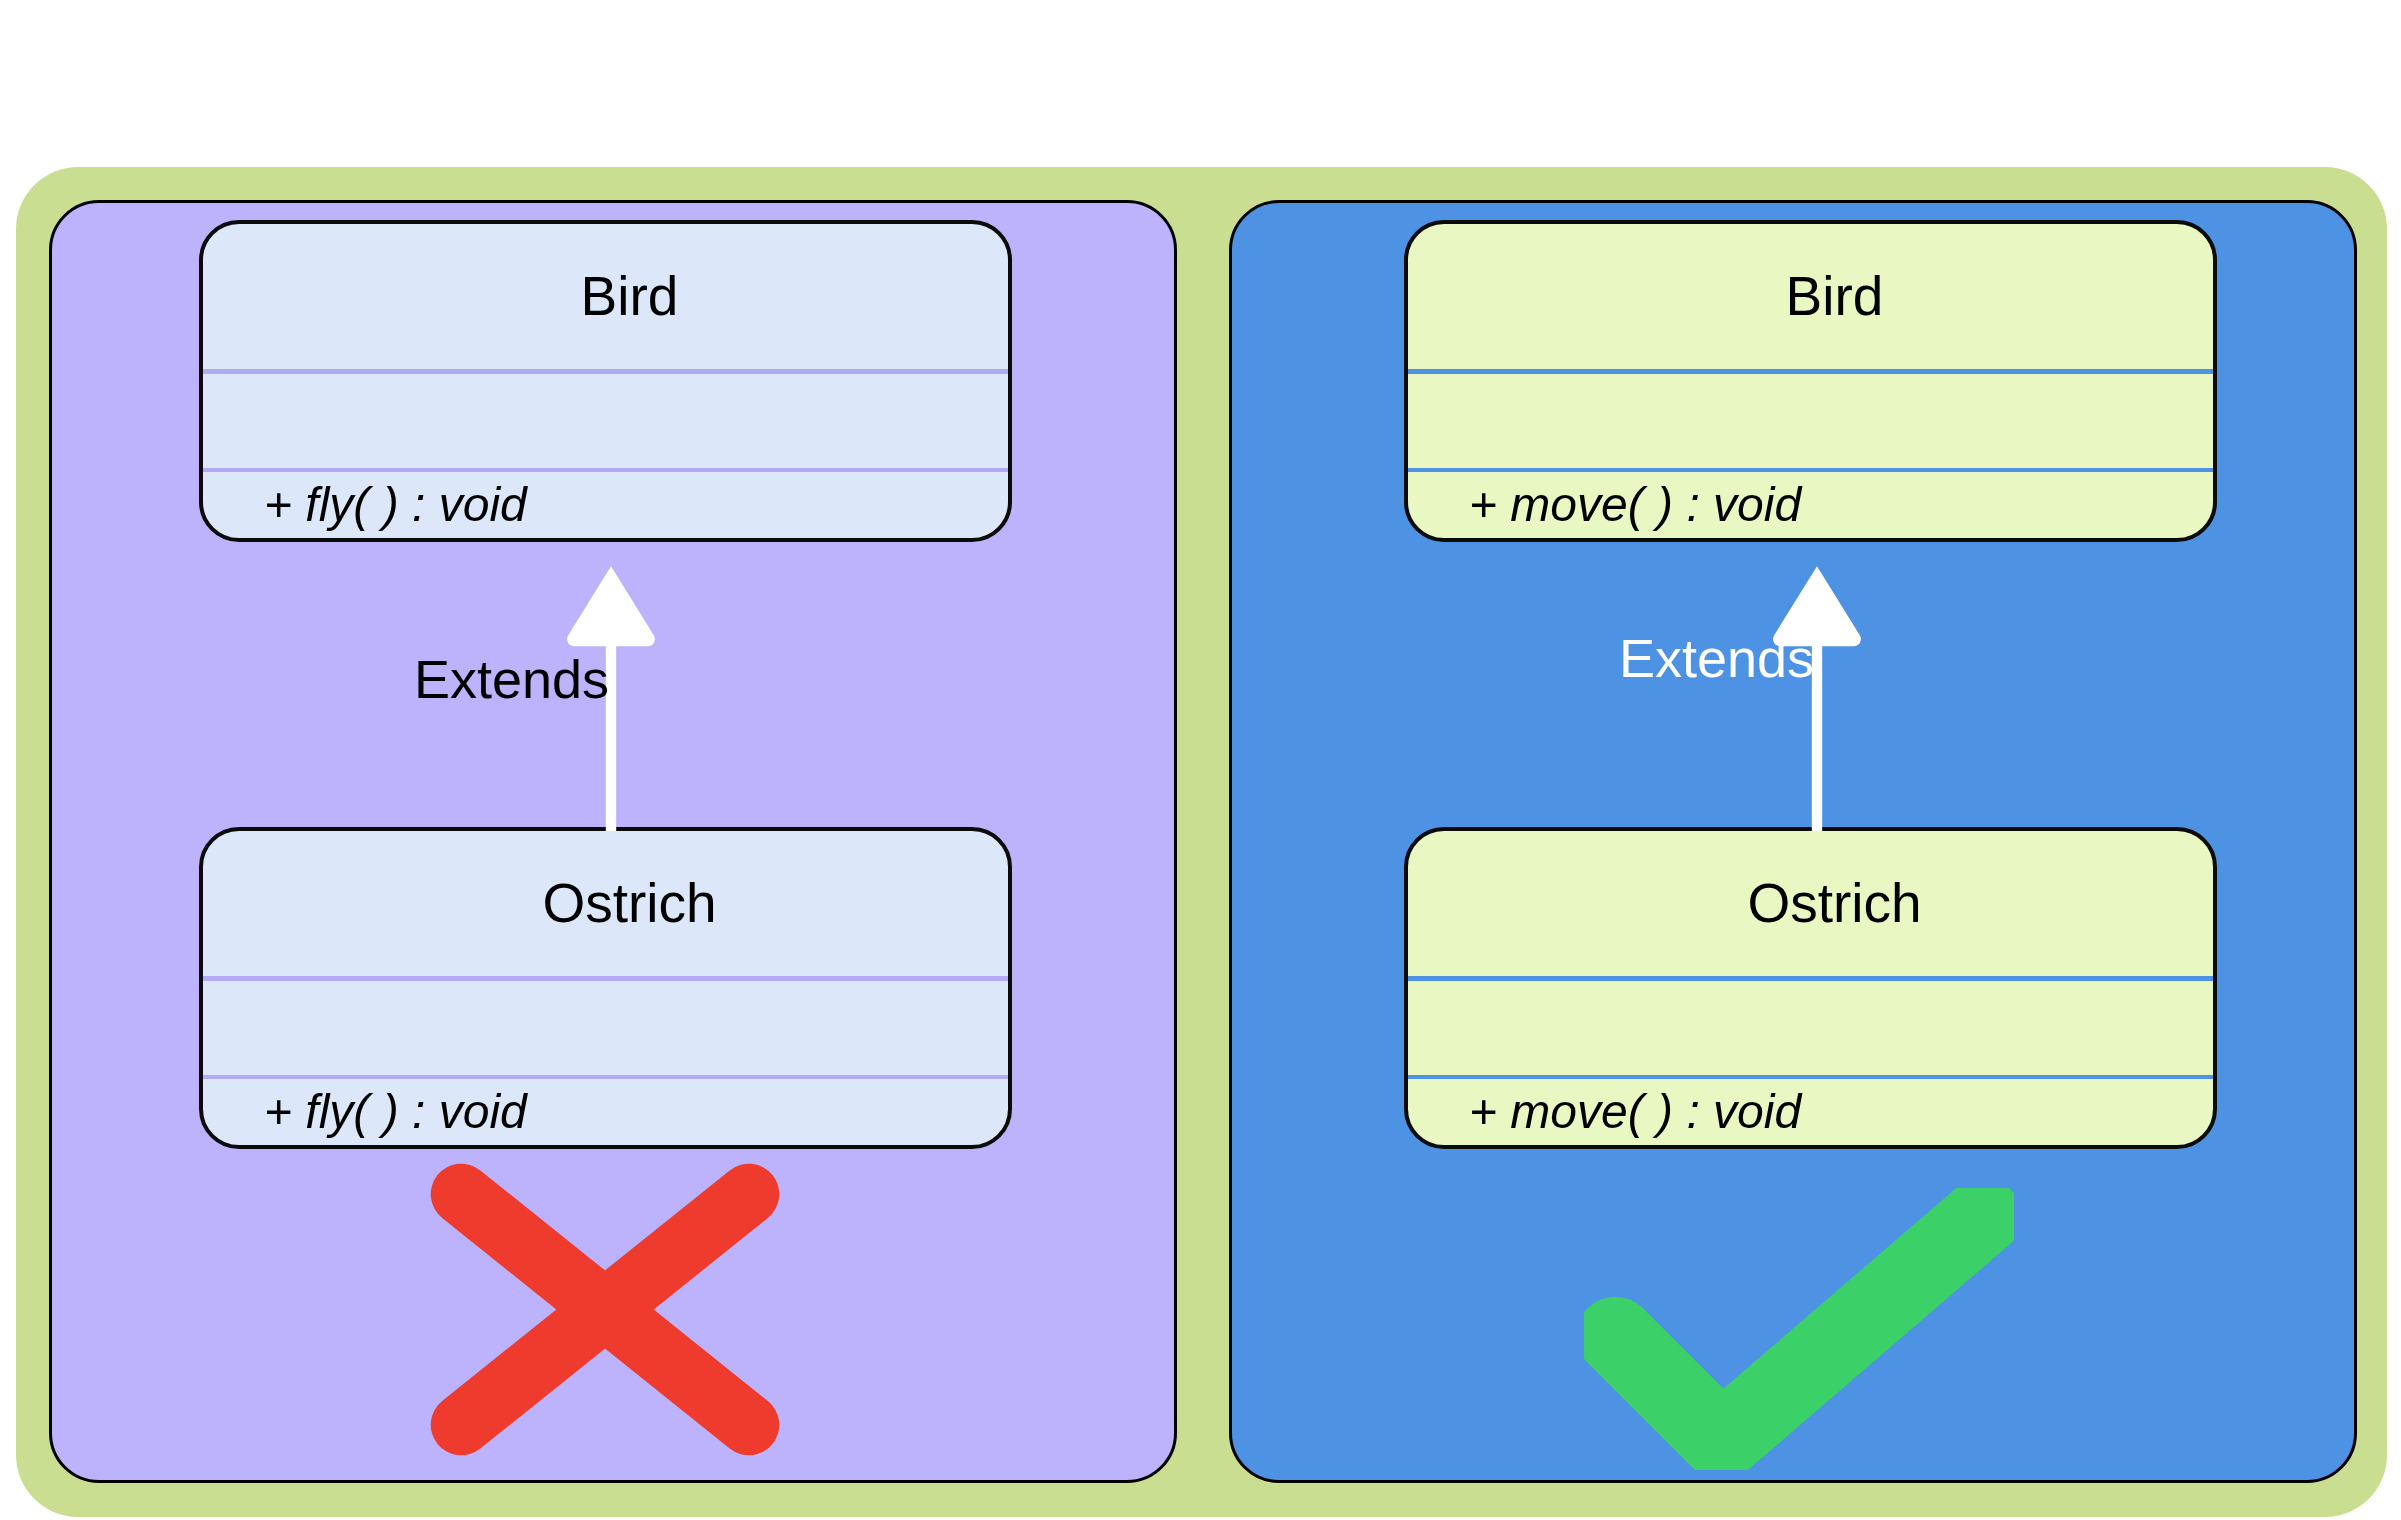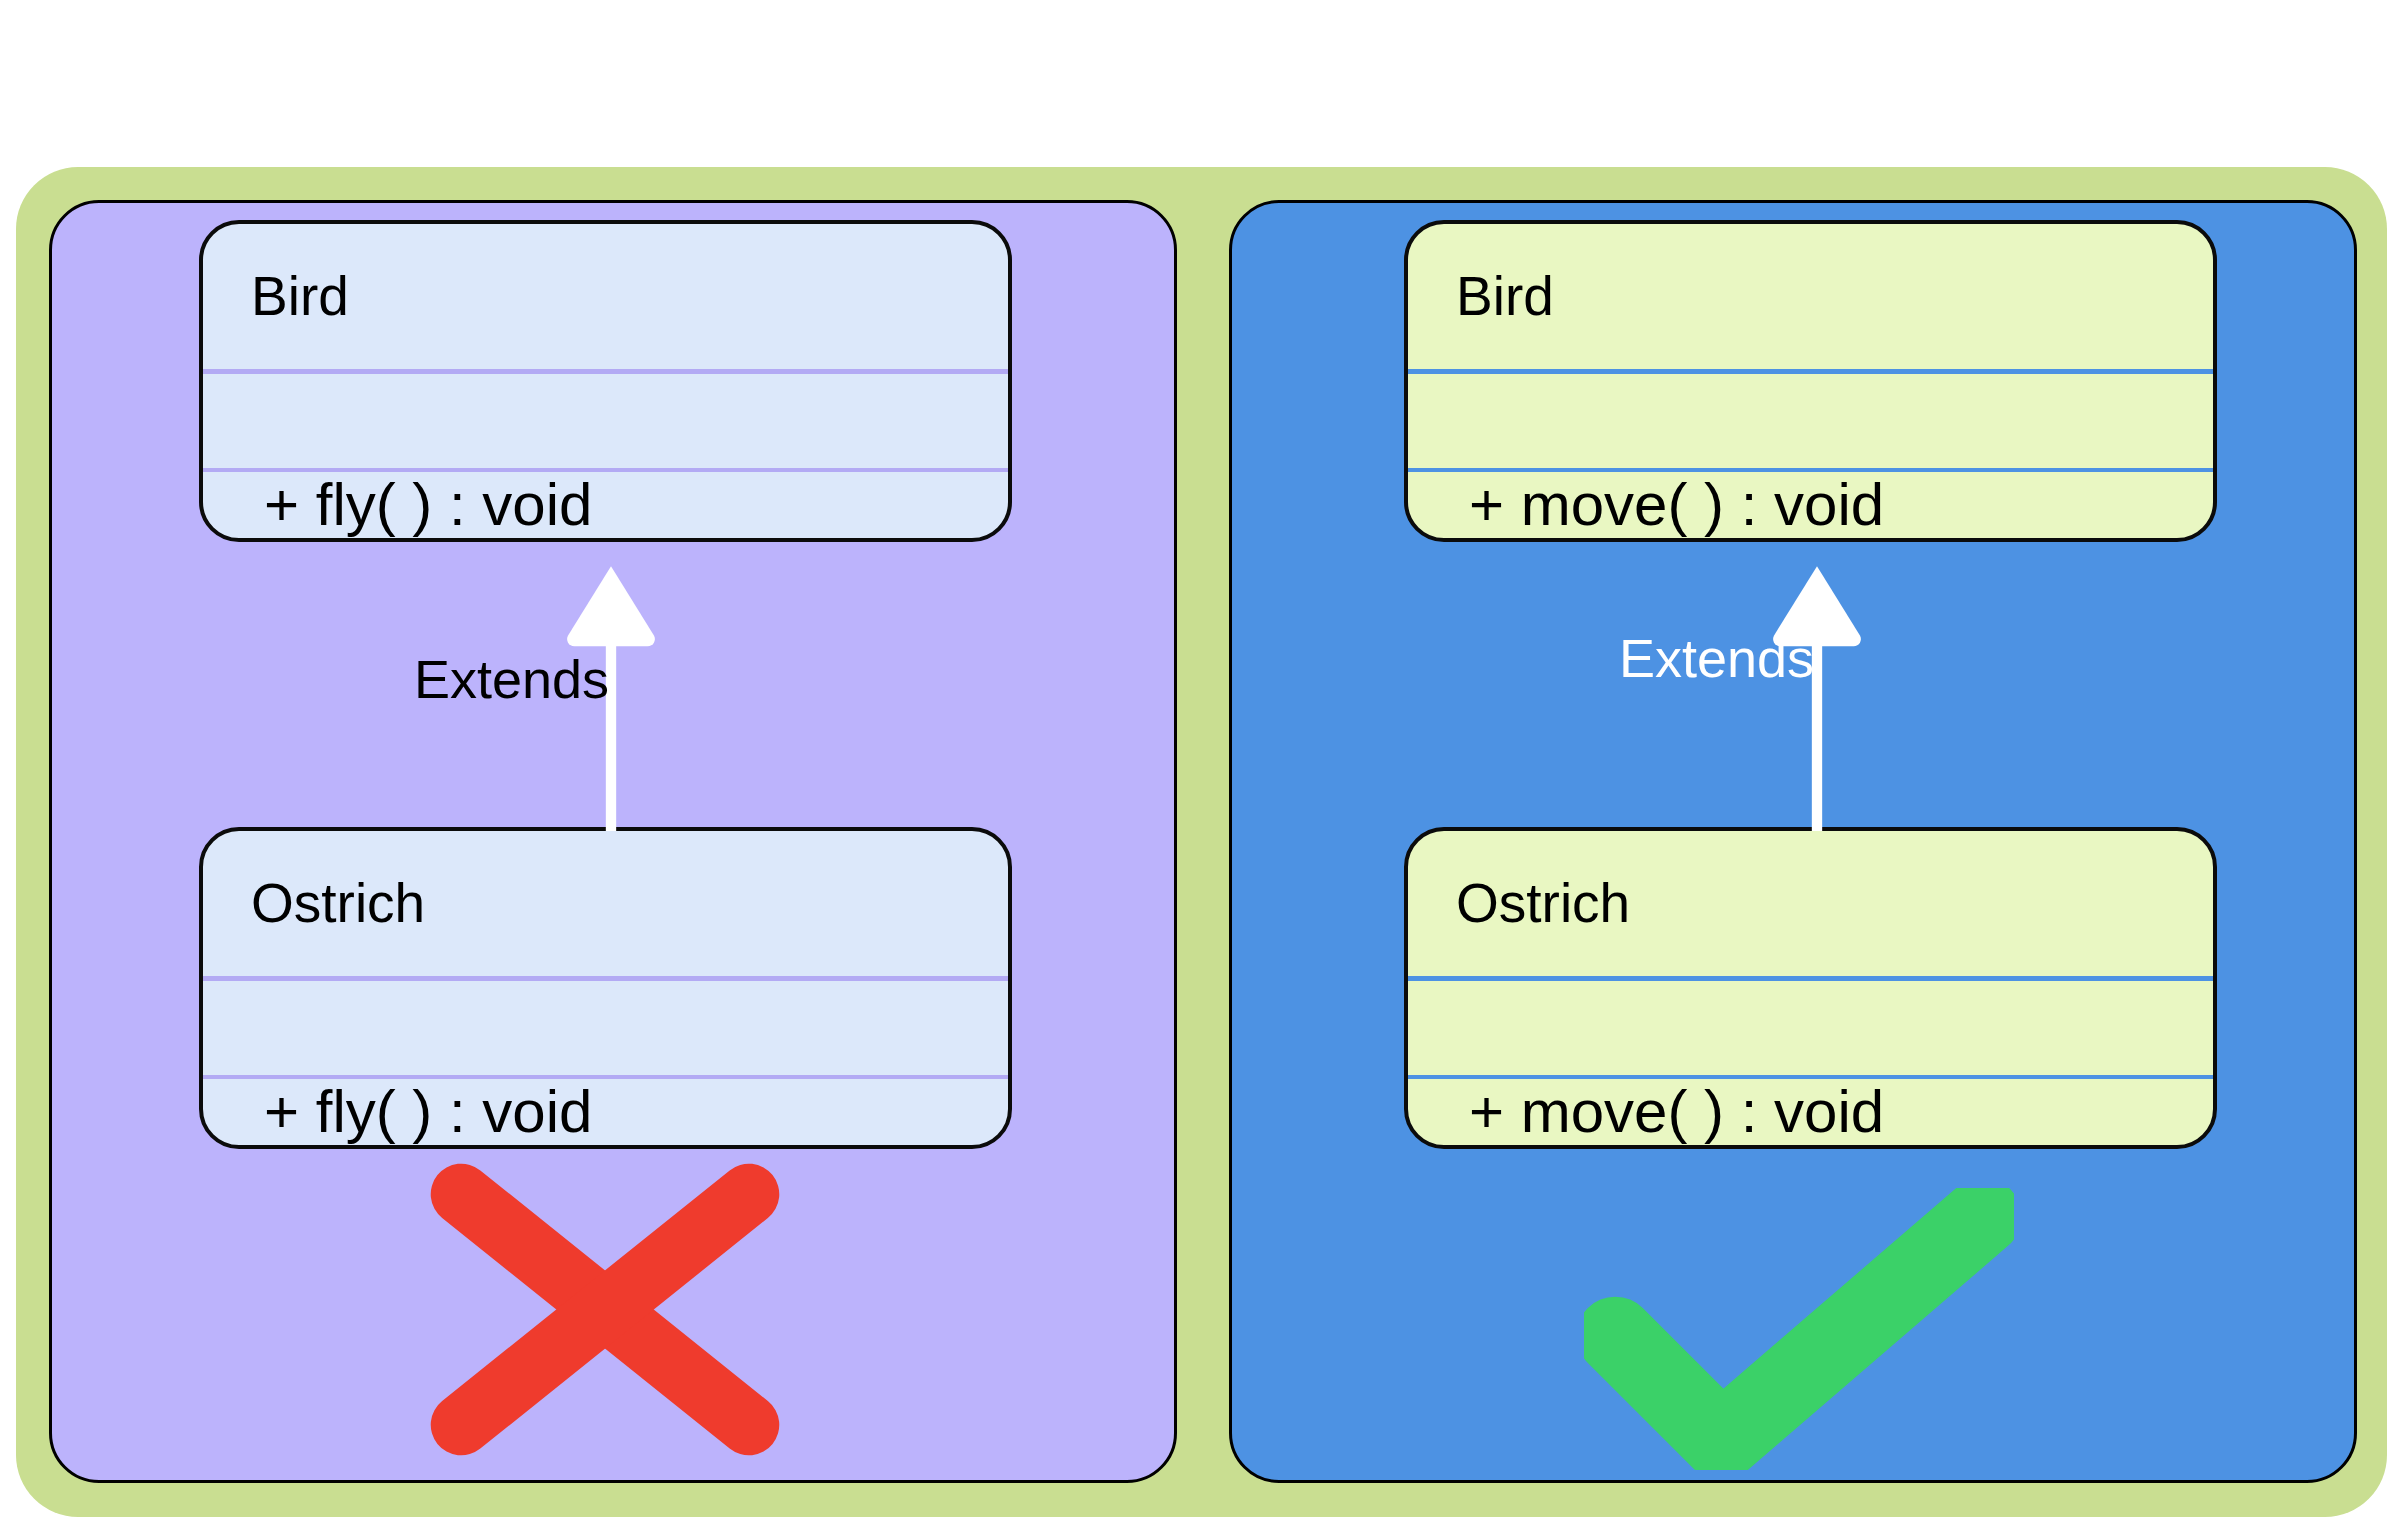--- a/index.html
+++ b/index.html
@@ -82,20 +82,21 @@
     display: flex;
     flex-direction: column;
   }
   .uml-class.blue-card  { background: #dce8fa; }
   .uml-class.green-card { background: #e9f7c2; }
 
   .uml-class .sec-name {
     flex: 0 0 145px;
     display: flex;
     align-items: center;
+    justify-content: center;
     padding-left: 48px;
   }
   .uml-class .sec-attrs { flex: 0 0 94px; }
   .uml-class .sec-ops {
     flex: 1 1 auto;
     display: flex;
     align-items: center;
     padding-left: 61px;
   }
 
@@ -109,24 +110,25 @@
 
   .class-name {
     font-family: "Liberation Sans", sans-serif;
     font-size: 55px;
     color: #000000;
     line-height: 1;
     white-space: nowrap;
   }
   .class-op {
     font-family: "Liberation Sans", sans-serif;
-    font-size: 60px;
+    font-size: 48px;
     color: #000000;
     line-height: 1;
     white-space: nowrap;
+    font-style: italic;
   }
 
   
   #class-bad-parent  { left: 199px;  top: 220px;  }
   #class-bad-child   { left: 199px;  top: 827px; }
   #class-good-parent { left: 1404px; top: 220px;  }
   #class-good-child  { left: 1404px; top: 827px; }
 
   
   .arrow-wrap {

